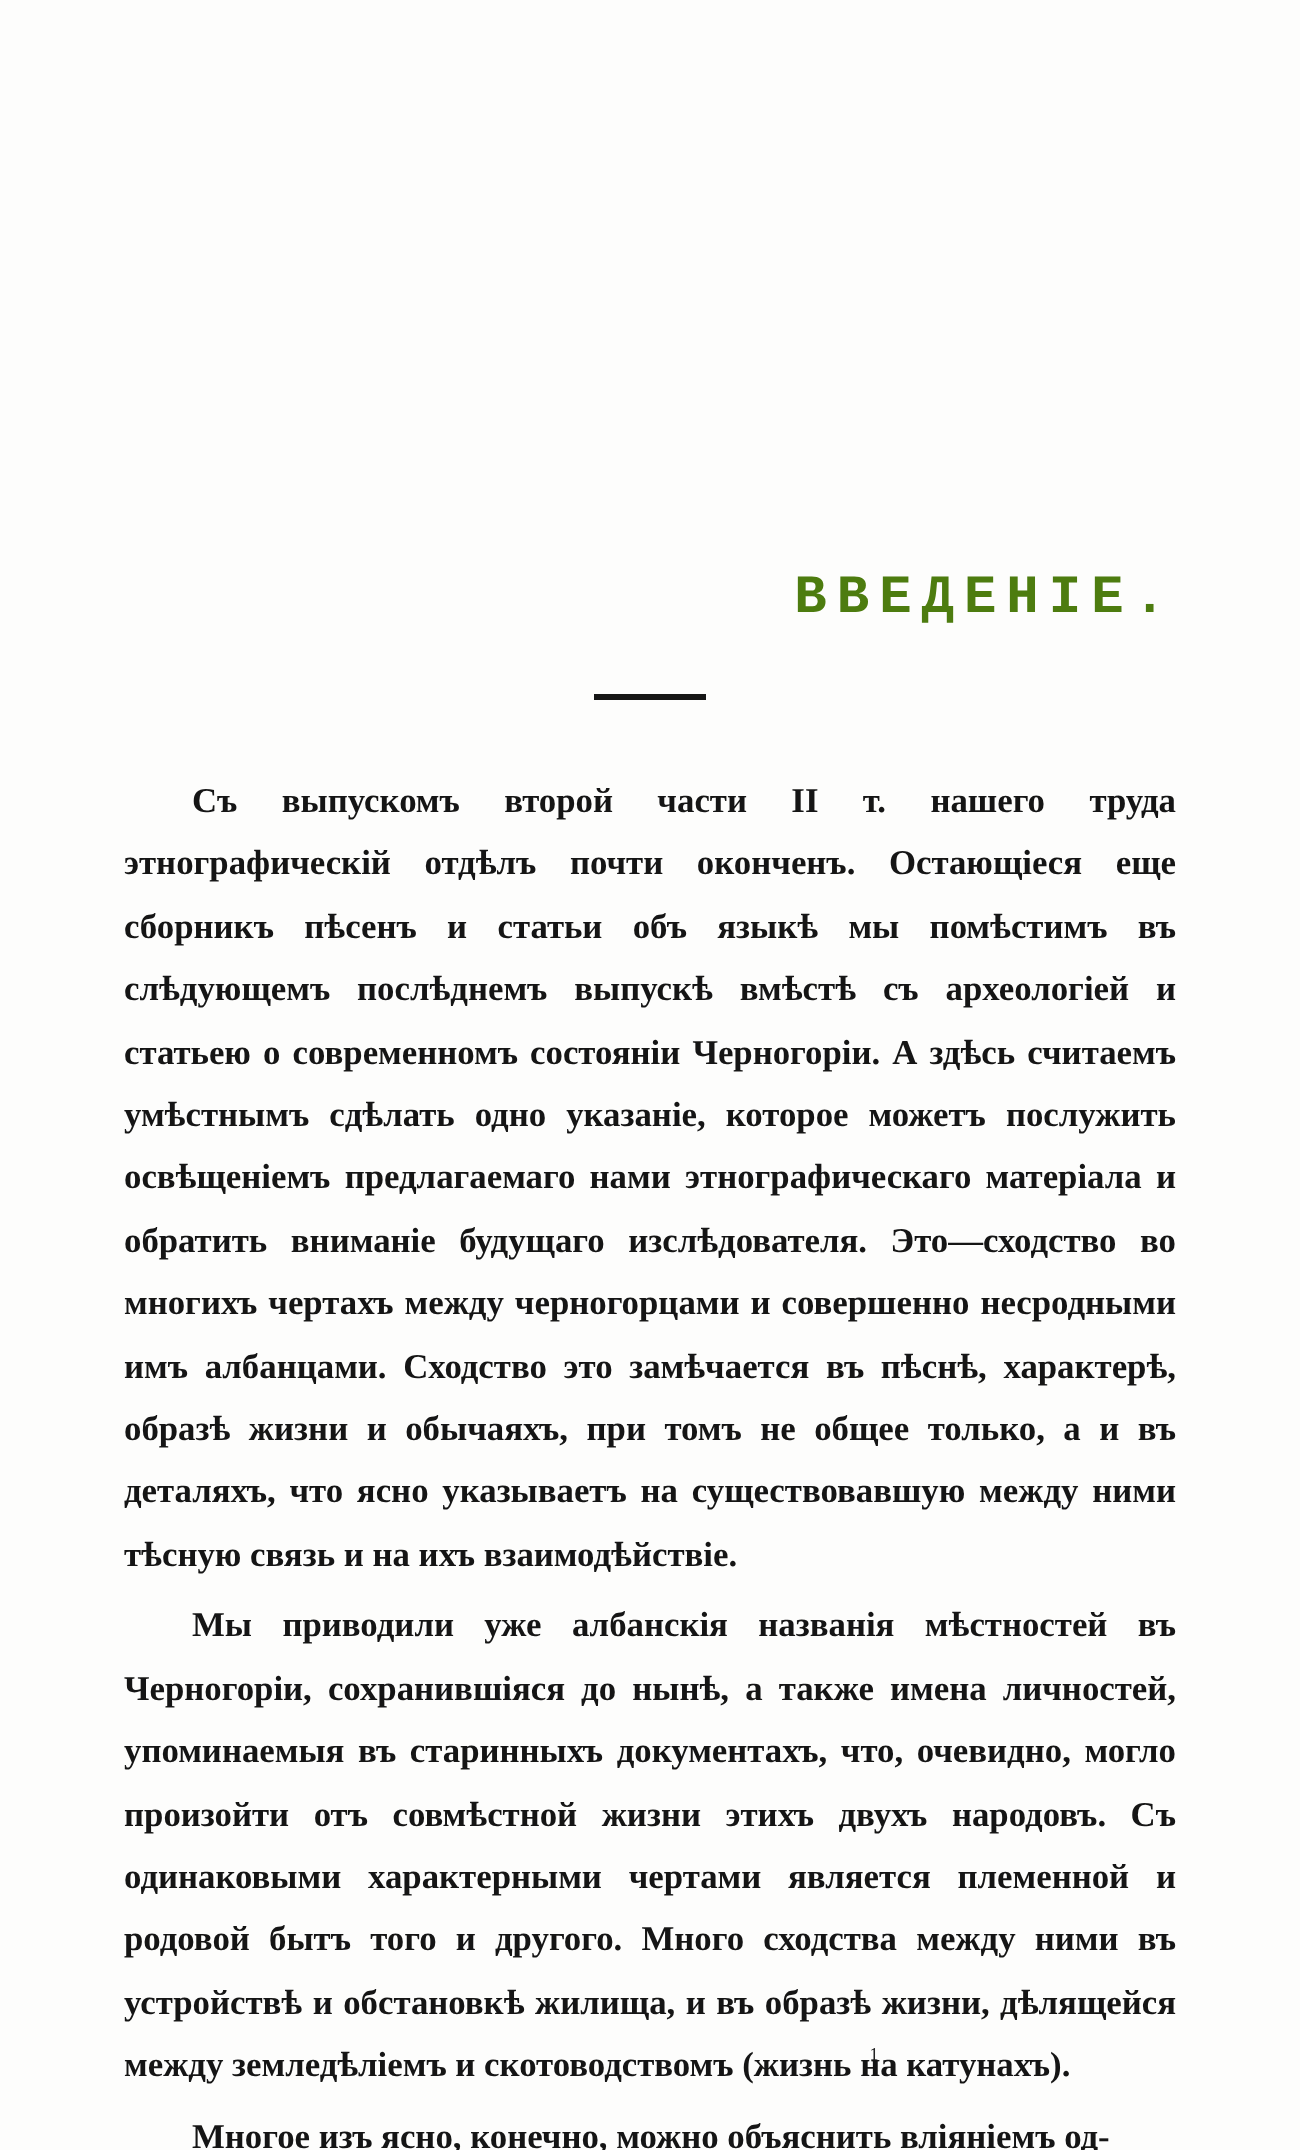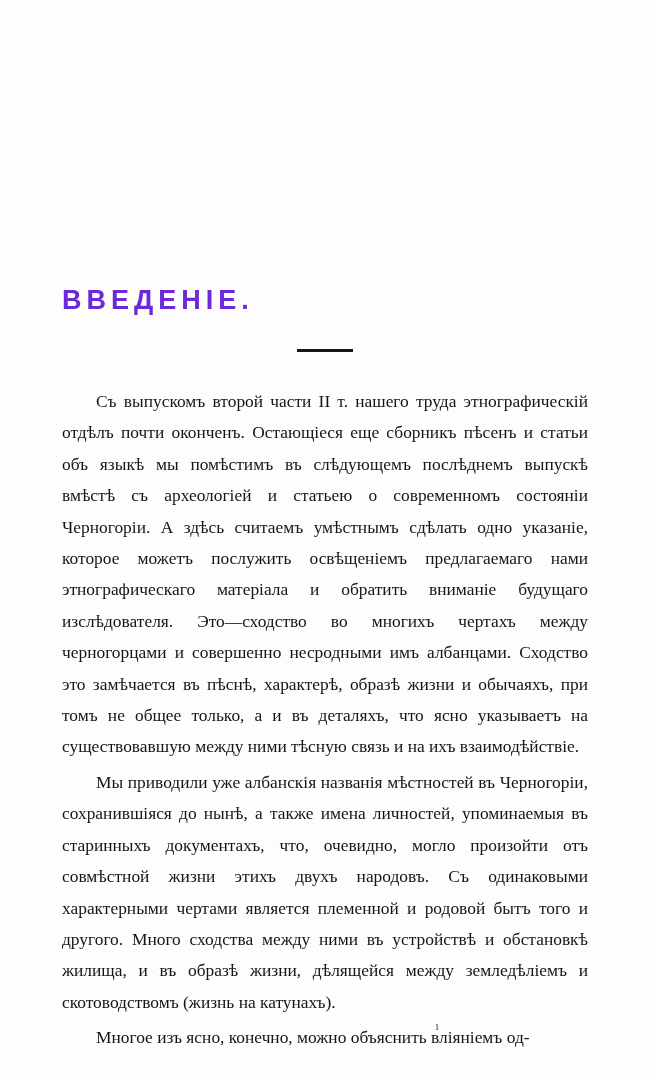--- a/index.html
+++ b/index.html
@@ -22,26 +22,26 @@
     padding: 0;
     background: #fdfdfc;
   }
   .content {
     position: absolute;
     left: 62px;
     top: 285px;
     width: 526px;
   }
   .doc-title {
-    text-align: left;
+    text-align: right;
     font-size: 27px;
     letter-spacing: 5px;
     font-weight: 700;
-    color: #6d28d9;
-    font-family: Liberation Sans, sans-serif;
+    color: #4d7c0f;
+    font-family: Liberation Mono, monospace;
     margin: 0 0 4px 0;
   }
   .rule-wrap {
     text-align: center;
     margin: 22px 0 30px 0;
   }
   .rule {
     display: inline-block;
     width: 56px;
     height: 3px;
@@ -49,20 +49,21 @@
   }
   p.para {
     margin: 0;
     text-align: justify;
     text-justify: inter-word;
     font-size: 17.4px;
     line-height: 31.4px;
     color: #151515;
     text-indent: 34px;
     hyphens: none;
+    font-weight: bold;
   }
   p.para + p.para {
     margin-top: 4px;
   }
   .folio {
     position: absolute;
     left: 0;
     top: 1022px;
     width: 650px;
     text-align: center;

